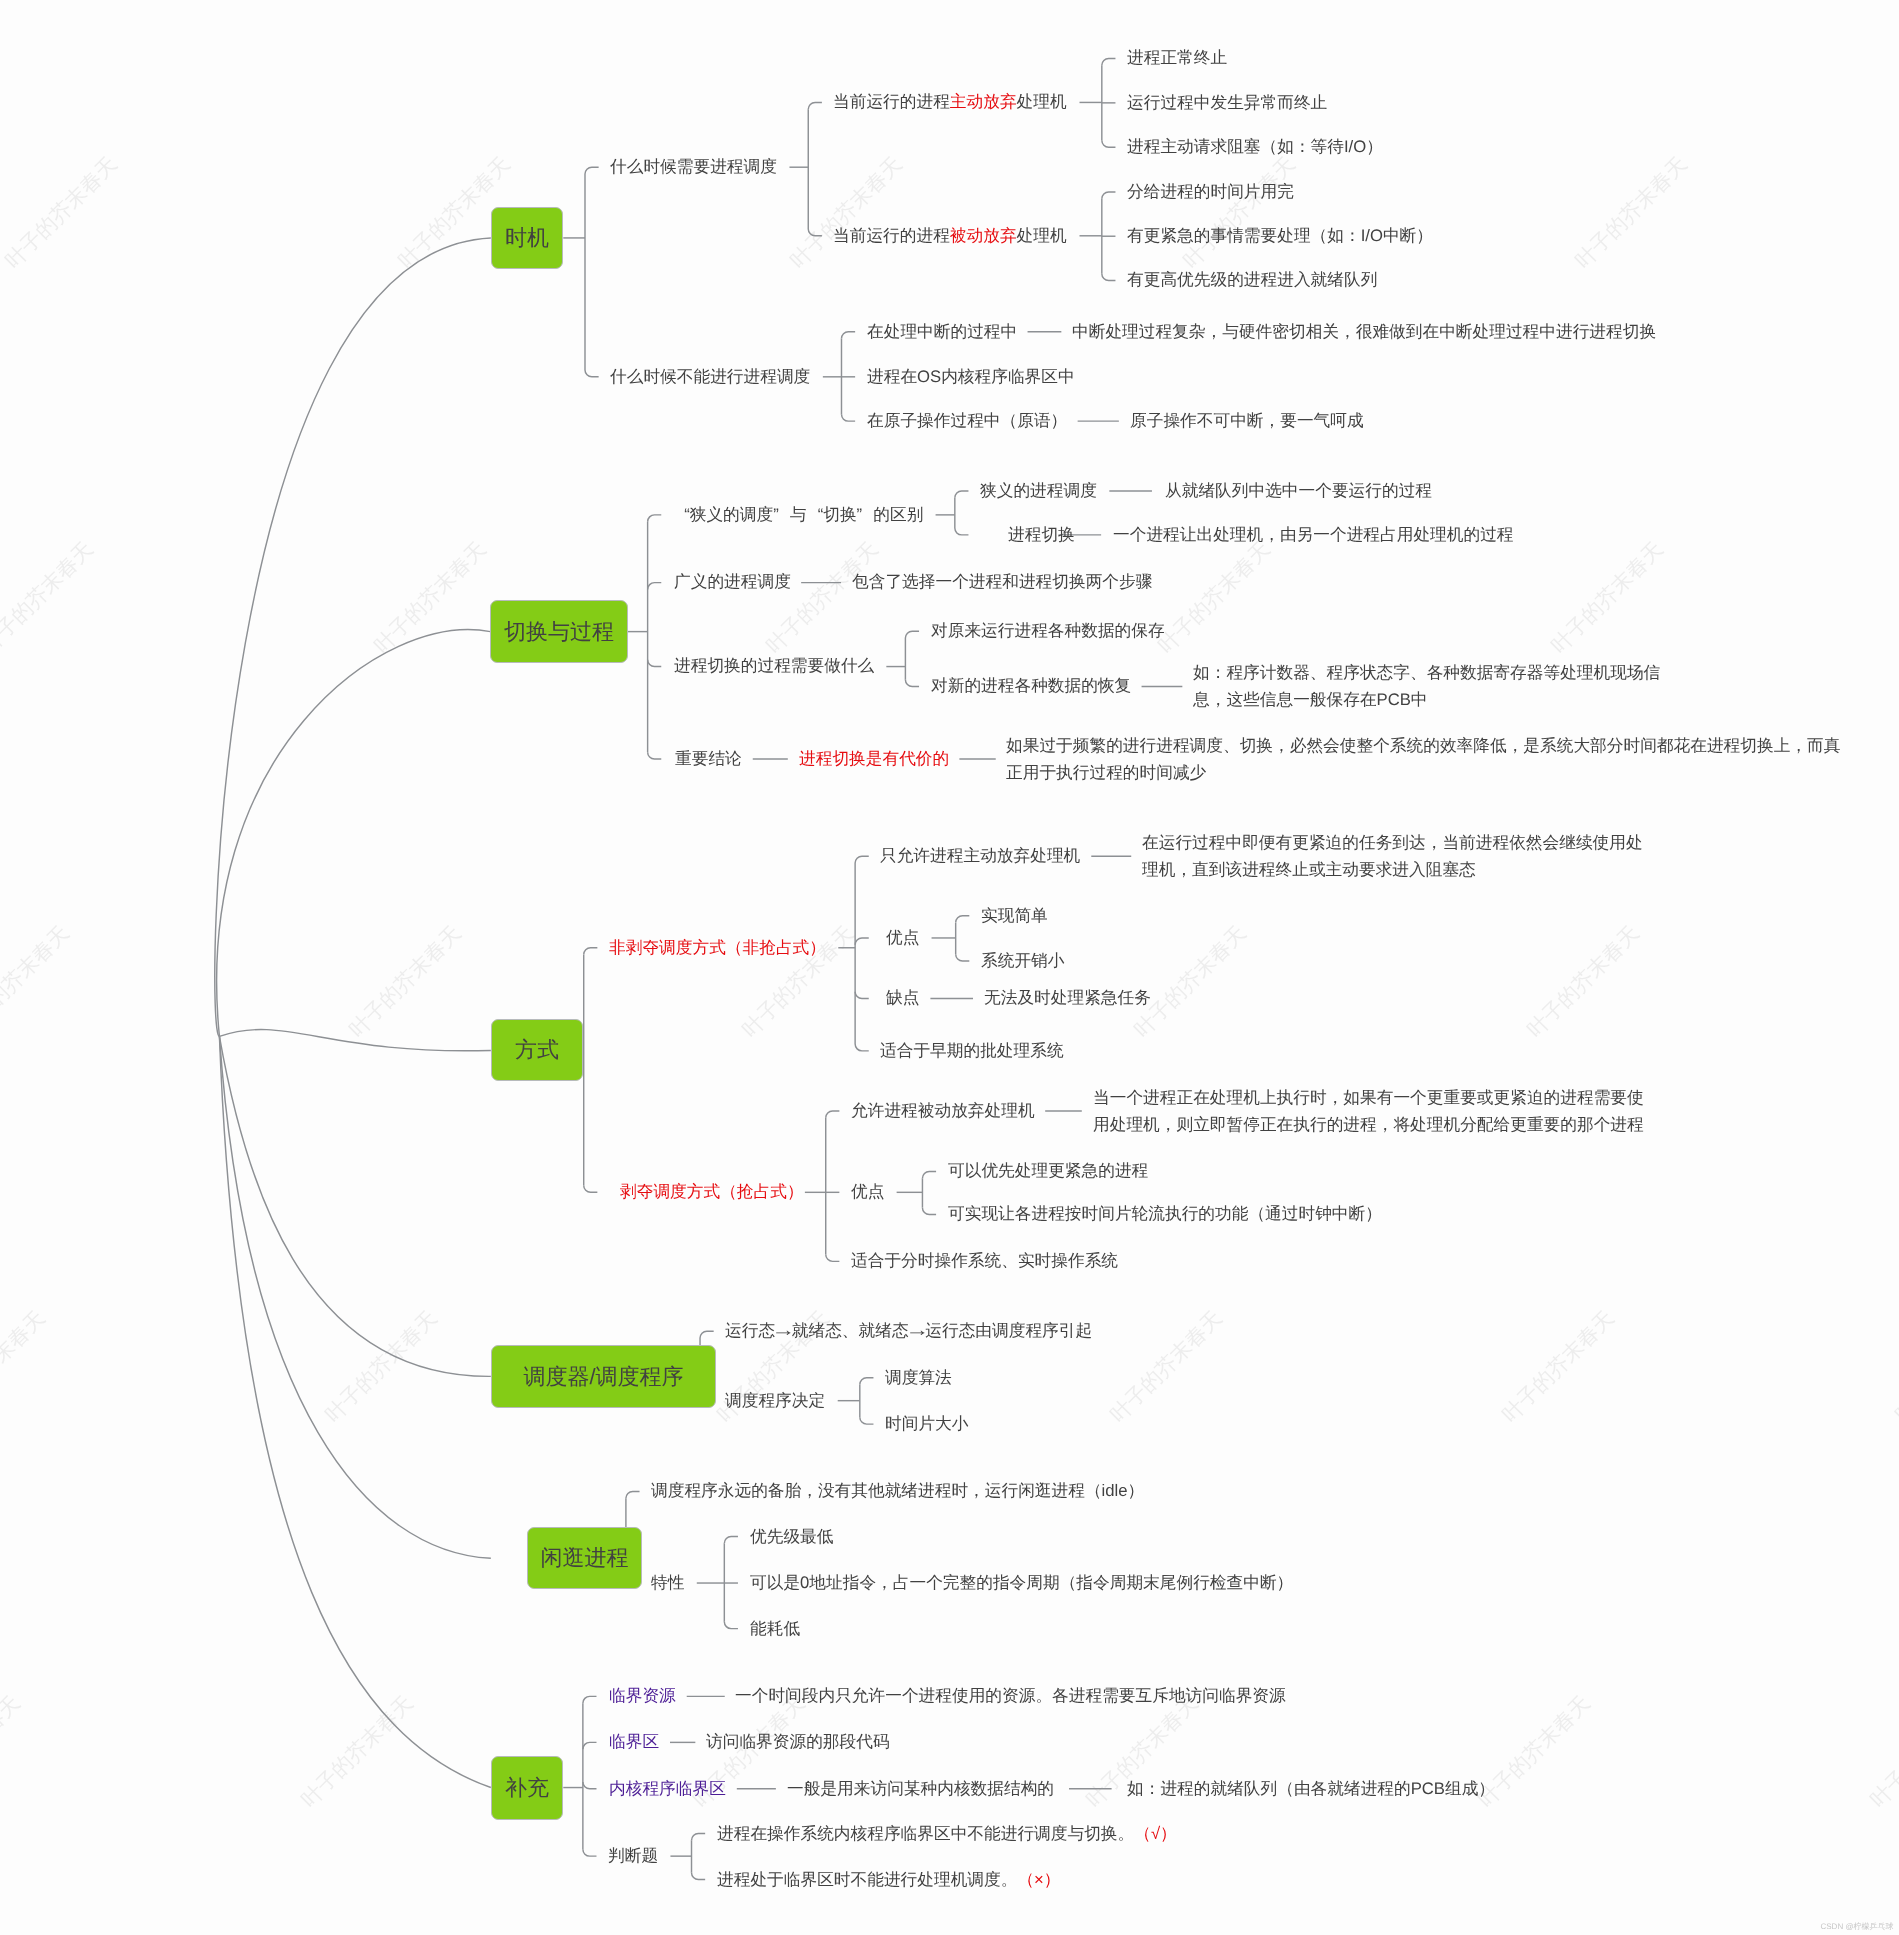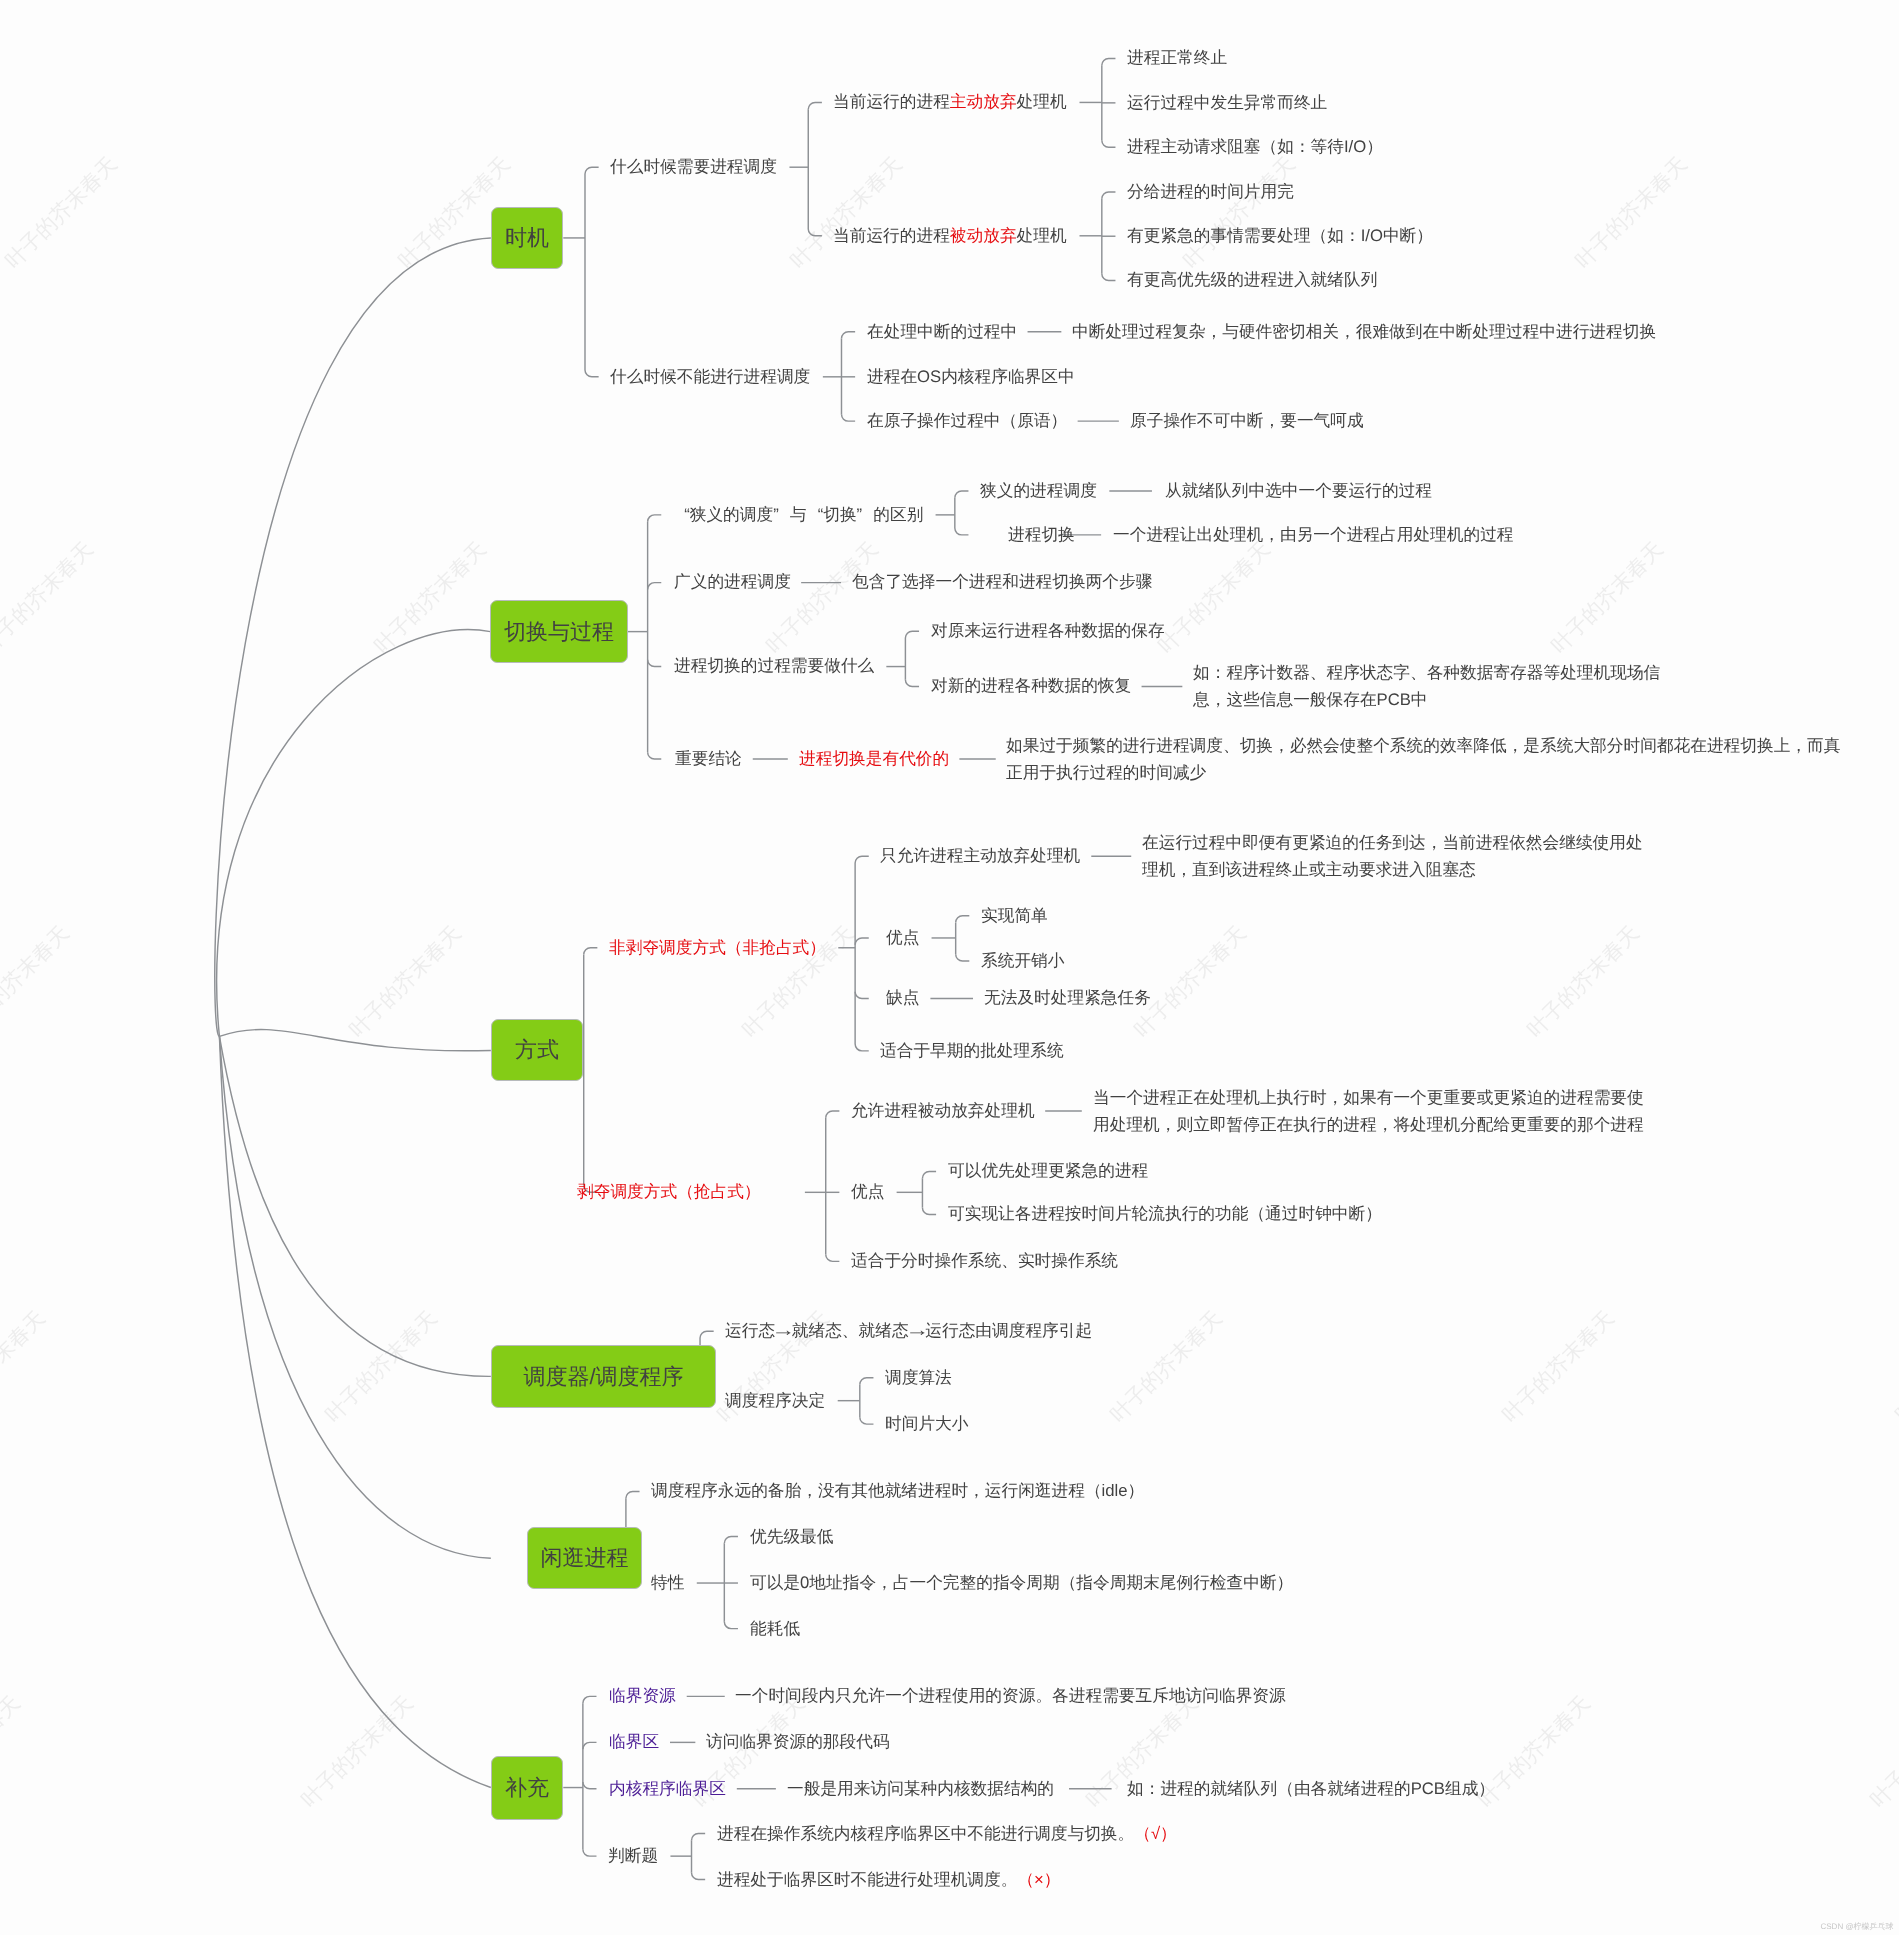--- a/index.html
+++ b/index.html
@@ -209,21 +209,21 @@
     <div class="tx red" style="top: 948px; left: 609px;">非剥夺调度方式（非抢占式）</div>
     <div class="tx" style="top: 856px; left: 880px;">只允许进程主动放弃处理机</div>
     <div class="tx ml" style="top: 856px; left: 1142px;">在运行过程中即便有更紧迫的任务到达，当前进程依然会继续使用处
 理机，直到该进程终止或主动要求进入阻塞态</div>
     <div class="tx" style="top: 938px; left: 886px;">优点</div>
     <div class="tx" style="top: 916px; left: 981px;">实现简单</div>
     <div class="tx" style="top: 961px; left: 981px;">系统开销小</div>
     <div class="tx" style="top: 998px; left: 886px;">缺点</div>
     <div class="tx" style="top: 998px; left: 984px;">无法及时处理紧急任务</div>
     <div class="tx" style="top: 1051px; left: 880px;">适合于早期的批处理系统</div>
-    <div class="tx red" style="top: 1192px; left: 577px; text-align: center;">剥夺调度方式（抢占式）</div>
+    <div class="tx red" style="top: 1192px; left: 620px; text-align: center;">剥夺调度方式（抢占式）</div>
     <div class="tx" style="top: 1111px; left: 851px;">允许进程被动放弃处理机</div>
     <div class="tx ml" style="top: 1111px; left: 1093px;">当一个进程正在处理机上执行时，如果有一个更重要或更紧迫的进程需要使
 用处理机，则立即暂停正在执行的进程，将处理机分配给更重要的那个进程</div>
     <div class="tx" style="top: 1192px; left: 851px;">优点</div>
     <div class="tx" style="top: 1171px; left: 948px;">可以优先处理更紧急的进程</div>
     <div class="tx" style="top: 1214px; left: 948px;">可实现让各进程按时间片轮流执行的功能（通过时钟中断）</div>
     <div class="tx" style="top: 1261px; left: 851px;">适合于分时操作系统、实时操作系统</div>
     <div class="box" style="left: 491px; top: 1345px; width: 225px; height: 63px;">调度器/调度程序</div>
     <div class="tx" style="top: 1331px; left: 725px;"><span>运行态</span><span class="ar">→</span><span>就绪态、就绪态</span><span class="ar">→</span><span>运行态由调度程序引起</span></div>
     <div class="tx" style="top: 1401px; left: 725px;">调度程序决定</div>

